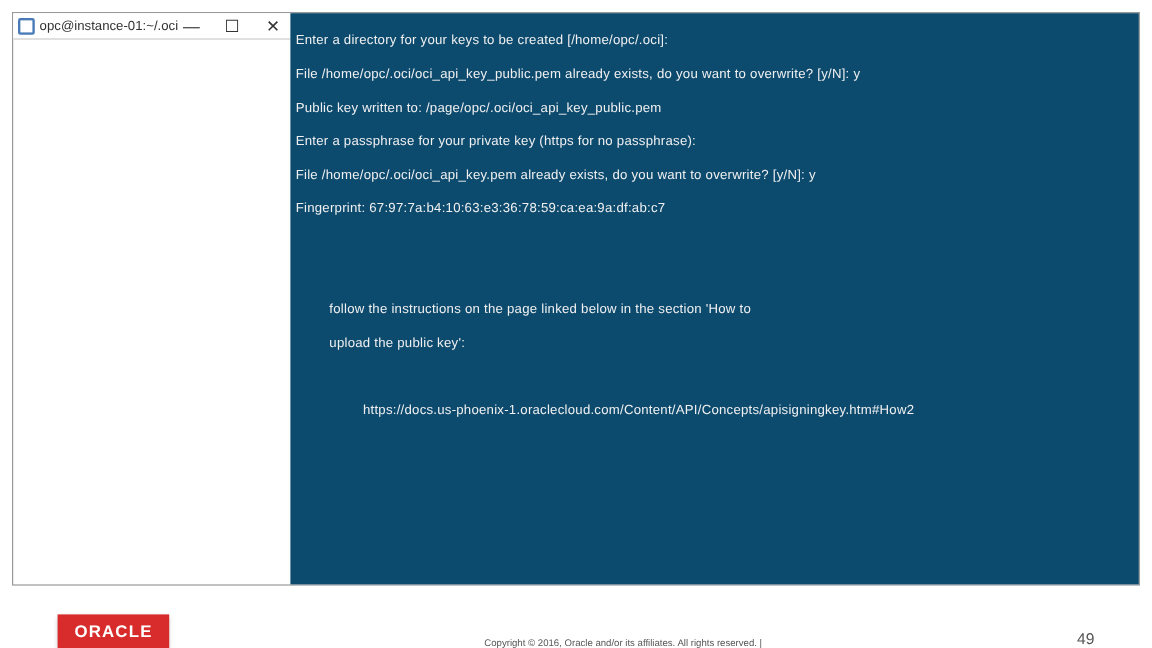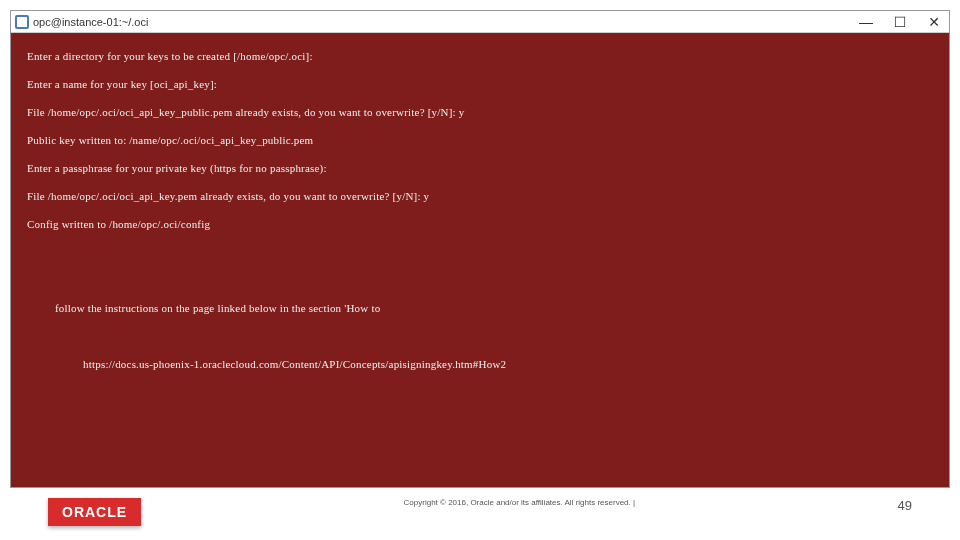--- a/index.html
+++ b/index.html
@@ -13,21 +13,20 @@
     }
     .window {
       position: absolute;
       top: 10px;
       left: 10px;
       right: 10px;
       height: 478px;
       border: 1px solid #999;
       background: #fff;
       display: flex;
-      flex-direction: column;
     }
     .titlebar {
       height: 22px;
       background: #fff;
       border-bottom: 1px solid #ccc;
       display: flex;
       align-items: center;
       padding: 0 4px;
       font-size: 11px;
       color: #333;
@@ -59,41 +58,41 @@
       display: flex;
       align-items: center;
       justify-content: center;
       font-size: 14px;
       color: #333;
       cursor: pointer;
       font-family: Arial;
     }
     .terminal {
       flex: 1;
-      background: #7f1d1d;
+      background: #0c4a6e;
       color: #f0f0f0;
-      font-family: Liberation Serif, serif;
+      font-family: Liberation Sans, sans-serif;
       font-size: 11px;
       line-height: 14px;
-      padding: 2px 16px;
+      padding: 2px 4px;
       white-space: pre;
       overflow: hidden;
       letter-spacing: 0.2px;
     }
     .terminal .blank { height: 14px; }
     .indent1 { padding-left: 28px; }
     .indent2 { padding-left: 56px; }
     .footer {
       position: absolute;
       bottom: 0;
       left: 0;
       right: 0;
       height: 42px;
       display: flex;
-      align-items: flex-start;
+      align-items: flex-end;
       gap: 14px;
     }
     .oracle-logo {
       margin-left: 48px;
       background: #d82c2c;
       color: #fff;
       font-weight: bold;
       font-size: 14px;
       letter-spacing: 1px;
       padding: 6px 14px;
@@ -121,29 +120,29 @@
     <span class="titlebar-icon"></span>
     <span class="titlebar-title">opc@instance-01:~/.oci</span>
     <div class="win-controls">
       <span class="win-btn">—</span>
       <span class="win-btn">☐</span>
       <span class="win-btn">✕</span>
     </div>
   </div>
   <div class="terminal">
 <div>Enter a directory for your keys to be created [/home/opc/.oci]:</div>
-<div>Enter a name for your key [oci_api_key]:</div>
 <div>File /home/opc/.oci/oci_api_key_public.pem already exists, do you want to overwrite? [y/N]: y</div>
-<div>Public key written to: /name/opc/.oci/oci_api_key_public.pem</div>
+<div>Public key written to: /page/opc/.oci/oci_api_key_public.pem</div>
 <div>Enter a passphrase for your private key (https for no passphrase):</div>
 <div>File /home/opc/.oci/oci_api_key.pem already exists, do you want to overwrite? [y/N]: y</div>
-<div>Config written to /home/opc/.oci/config</div>
+<div>Fingerprint: 67:97:7a:b4:10:63:e3:36:78:59:ca:ea:9a:df:ab:c7</div>
 <div class="blank"></div>
 <div class="blank"></div>
 <div class="indent1">follow the instructions on the page linked below in the section 'How to</div>
+<div class="indent1">upload the public key':</div>
 <div class="blank"></div>
 <div class="indent2">https://docs.us-phoenix-1.oraclecloud.com/Content/API/Concepts/apisigningkey.htm#How2</div>
 
 
 
 
 
 
 
 

